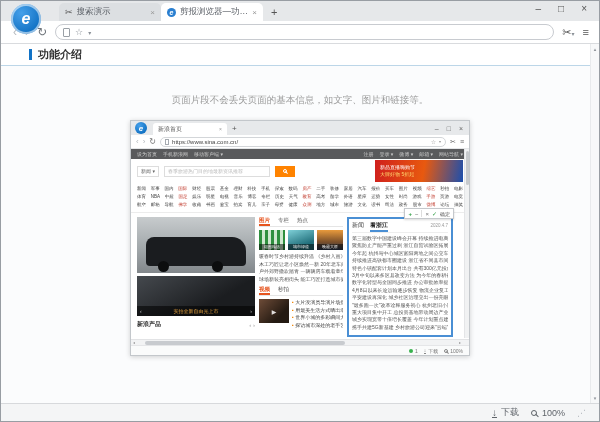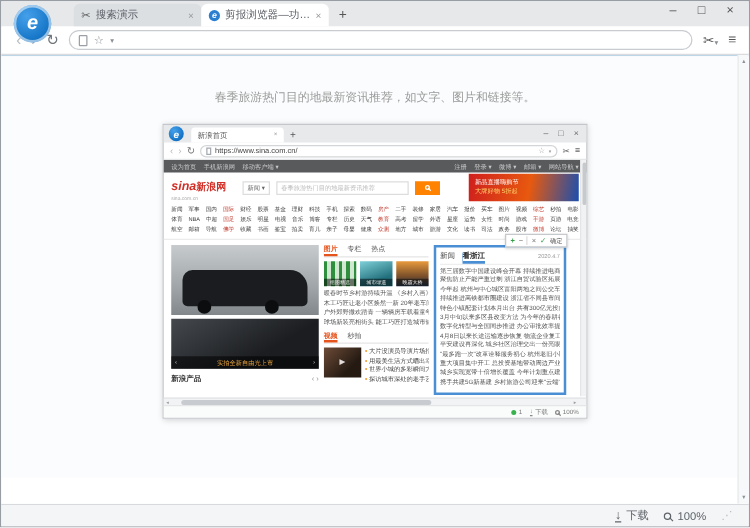--- a/index.html
+++ b/index.html
@@ -186,25 +186,29 @@
     <div class="addr">
       <span class="doc"></span>
       <span class="star">☆</span>
       <span class="chev">▾</span>
     </div>
     <span class="tool-ic">✂<span class="chev">▾</span></span>
     <span class="tool-ic">≡</span>
   </div>
 
   <div class="content">
+    <div class="sechead">
+      <span class="bluebar"></span>
+      <span>功能介绍</span>
+    </div>
     <div class="divider"></div>
 
     <div class="pagebody">
       <div class="desc">
-        <div>春季旅游热门目的地最新资讯推荐，如文字、图片和链接等。</div>
+        <div>页面片段不会丢失页面的基本信息，如文字、图片和链接等。</div>
       </div>
 
       <div class="mini">
         <div class="m-tabstrip">
           <div class="m-logo">e</div>
           <div class="m-tab">
             <span class="lbl">新浪首页</span>
             <span class="m-x">×</span>
           </div>
           <span class="m-new">+</span>
@@ -242,24 +246,20 @@
             <span class="s-right" data-list="sina.topbar_right">
                 <span>注册</span>
                 <span>登录 ▾</span>
                 <span>微博 ▾</span>
                 <span>邮箱 ▾</span>
                 <span>网站导航 ▾</span>
               </span>
           </div>
 
           <div class="sina-head">
-            <div class="s-logo-wrap">
-              <span class="s-logo">sina</span><span class="s-logo-cn">新浪网</span>
-              <div class="s-sub">sina.com.cn</div>
-            </div>
             <div class="s-sel">新闻 ▾</div>
             <div class="s-inp">春季旅游热门目的地最新资讯推荐</div>
             <div class="s-btn">
                 <span class="mag"></span>
               </div>
             <div class="s-ad">
               <span>新品直播嗨购节</span>
               <span class="y">大牌好物 5折起</span>
             </div>
           </div>

